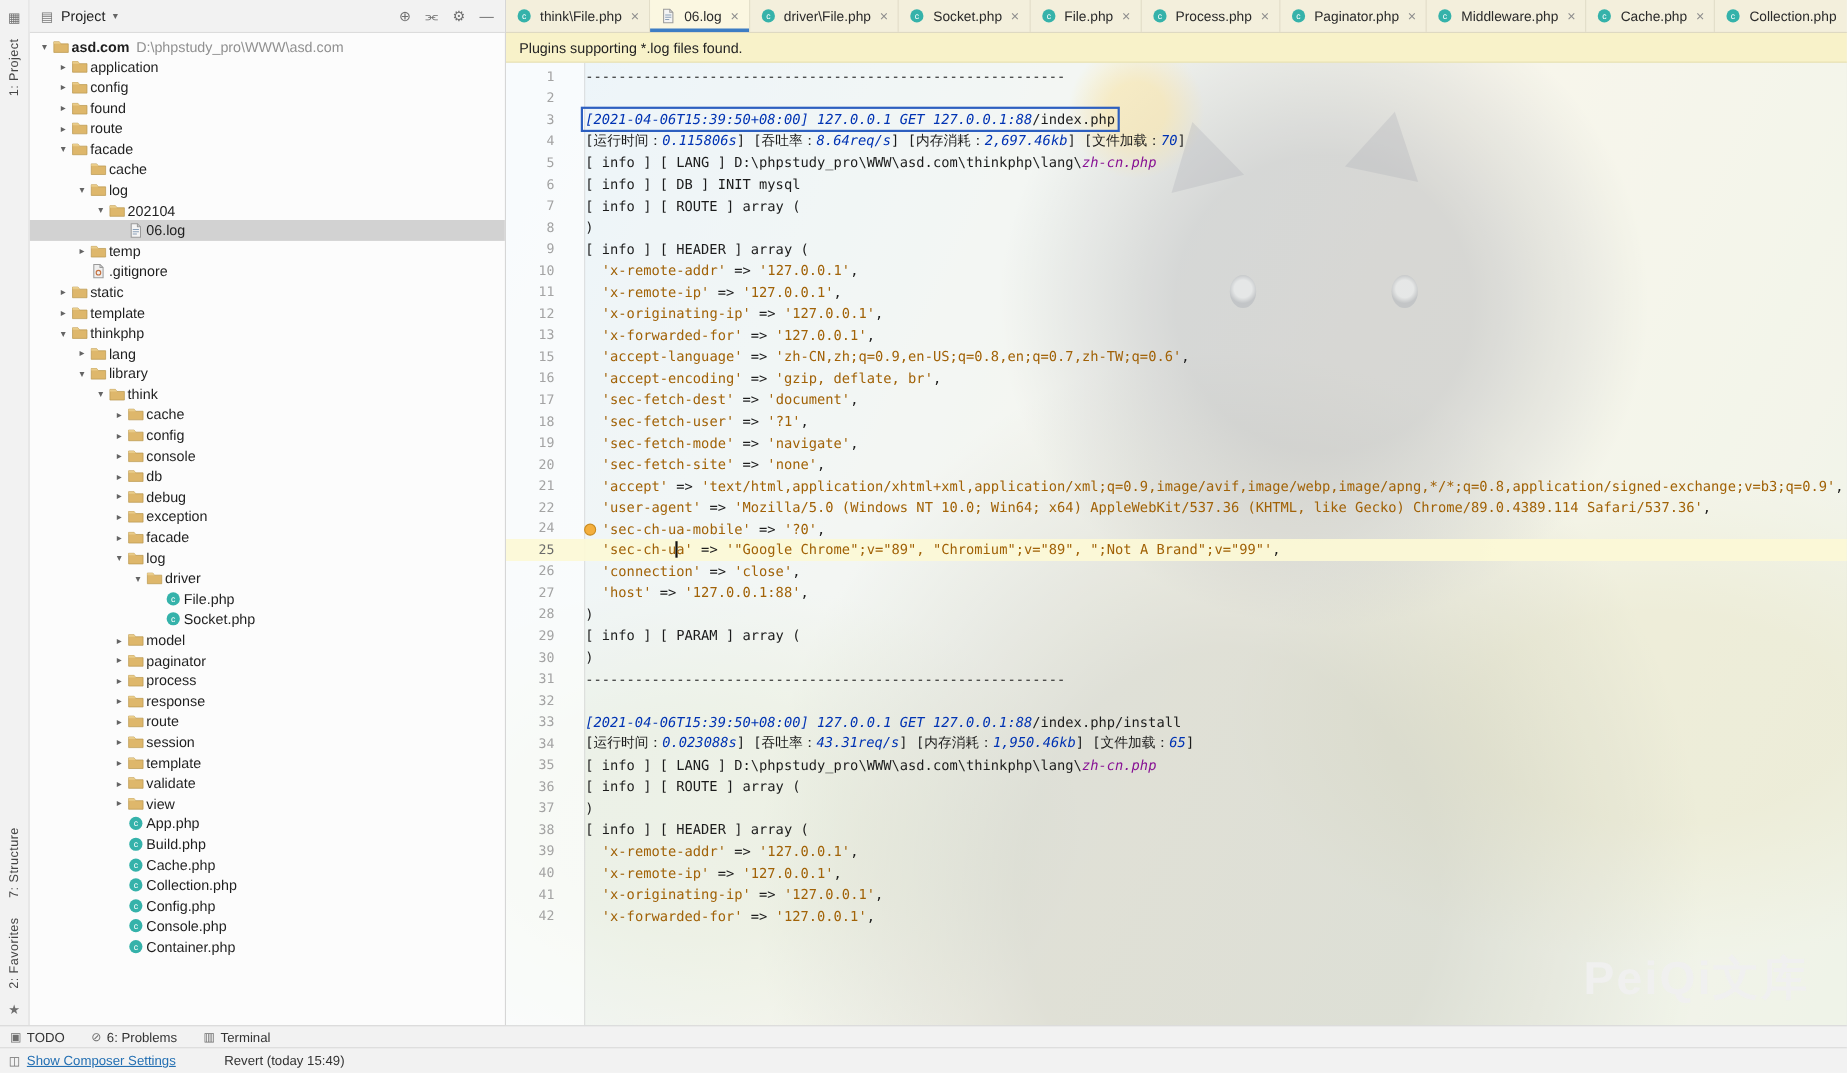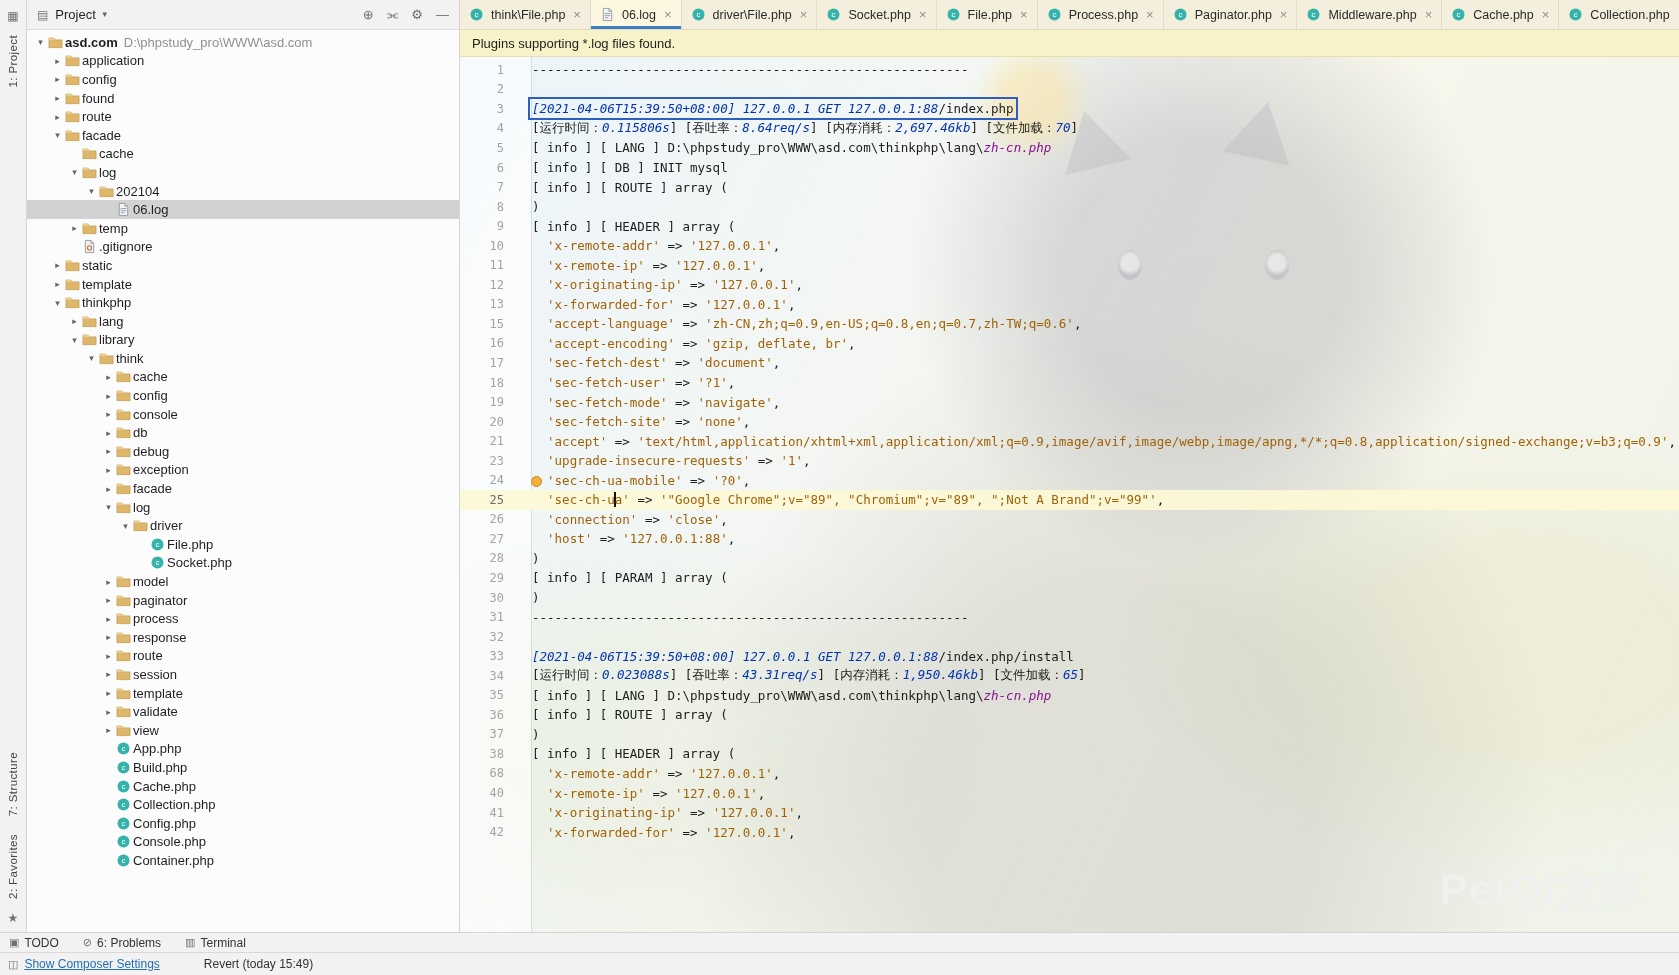--- a/index.html
+++ b/index.html
@@ -763,22 +763,22 @@
             </div>
             <div class="eline">
               <span class="lnum">20</span>
               <span class="lcode"><span class="seg-p">  </span><span class="seg-s">'sec-fetch-site'</span><span class="seg-p"> =&gt; </span><span class="seg-s">'none'</span><span class="seg-p">,</span></span>
             </div>
             <div class="eline">
               <span class="lnum">21</span>
               <span class="lcode"><span class="seg-p">  </span><span class="seg-s">'accept'</span><span class="seg-p"> =&gt; </span><span class="seg-s">'text/html,application/xhtml+xml,application/xml;q=0.9,image/avif,image/webp,image/apng,*/*;q=0.8,application/signed-exchange;v=b3;q=0.9'</span><span class="seg-p">,</span></span>
             </div>
             <div class="eline">
-              <span class="lnum">23</span>
-              <span class="lcode"><span class="seg-p">  </span><span class="seg-s">'upgrade-insecure-requests'</span><span class="seg-p"> =&gt; </span><span class="seg-s">'1'</span><span class="seg-p">,</span></span>
+              <span class="lnum">22</span>
+              <span class="lcode"><span class="seg-p">  </span><span class="seg-s">'user-agent'</span><span class="seg-p"> =&gt; </span><span class="seg-s">'Mozilla/5.0 (Windows NT 10.0; Win64; x64) AppleWebKit/537.36 (KHTML, like Gecko) Chrome/89.0.4389.114 Safari/537.36'</span><span class="seg-p">,</span></span>
             </div>
             <div class="eline">
               <span class="lnum">24</span>
               <span class="lcode"><span class="mark"></span><span class="seg-p">  </span><span class="seg-s">'sec-ch-ua-mobile'</span><span class="seg-p"> =&gt; </span><span class="seg-s">'?0'</span><span class="seg-p">,</span></span>
             </div>
             <div class="eline cur">
               <span class="lnum">25</span>
               <span class="lcode"><span class="seg-p">  </span><span class="seg-s">'sec-ch-u</span><span class="caret"></span><span class="seg-s">a'</span><span class="seg-p"> =&gt; </span><span class="seg-s">'"Google Chrome";v="89", "Chromium";v="89", ";Not A Brand";v="99"'</span><span class="seg-p">,</span></span>
             </div>
             <div class="eline">
@@ -827,21 +827,21 @@
             </div>
             <div class="eline">
               <span class="lnum">37</span>
               <span class="lcode"><span class="seg-p">)</span></span>
             </div>
             <div class="eline">
               <span class="lnum">38</span>
               <span class="lcode"><span class="seg-p">[ info ] [ HEADER ] array (</span></span>
             </div>
             <div class="eline">
-              <span class="lnum">68</span>
+              <span class="lnum">39</span>
               <span class="lcode"><span class="seg-p">  </span><span class="seg-s">'x-remote-addr'</span><span class="seg-p"> =&gt; </span><span class="seg-s">'127.0.0.1'</span><span class="seg-p">,</span></span>
             </div>
             <div class="eline">
               <span class="lnum">40</span>
               <span class="lcode"><span class="seg-p">  </span><span class="seg-s">'x-remote-ip'</span><span class="seg-p"> =&gt; </span><span class="seg-s">'127.0.0.1'</span><span class="seg-p">,</span></span>
             </div>
             <div class="eline">
               <span class="lnum">41</span>
               <span class="lcode"><span class="seg-p">  </span><span class="seg-s">'x-originating-ip'</span><span class="seg-p"> =&gt; </span><span class="seg-s">'127.0.0.1'</span><span class="seg-p">,</span></span>
             </div>

